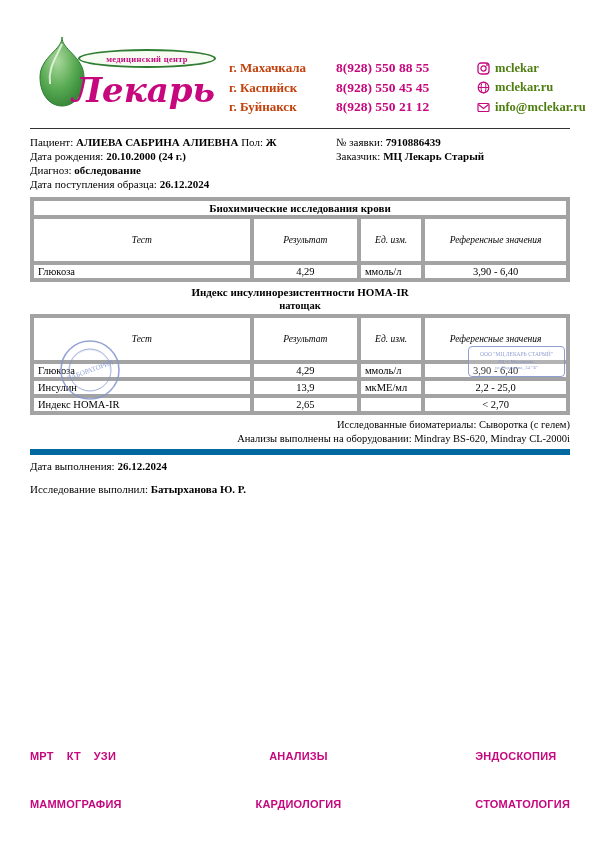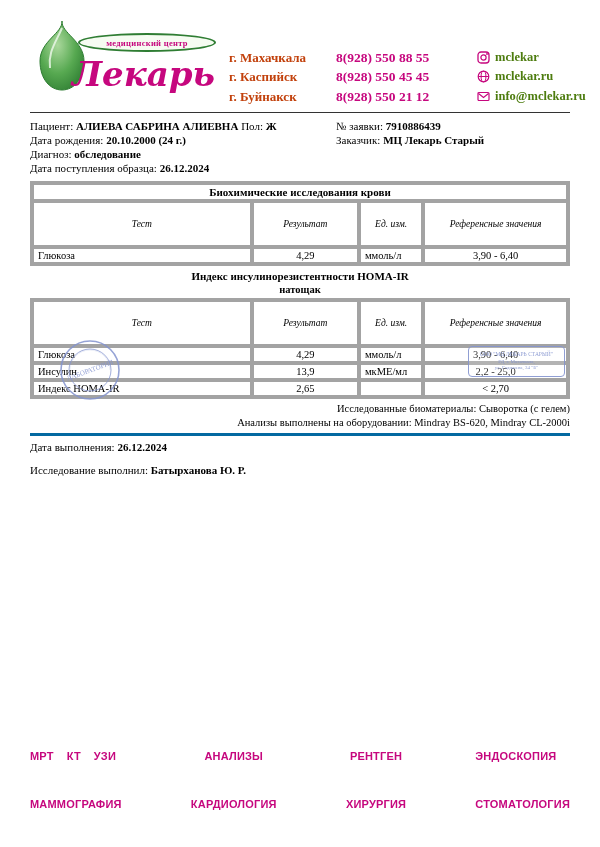--- a/index.html
+++ b/index.html
@@ -1,21 +1,21 @@
 <!DOCTYPE html>
 <html><head>
 <meta charset="utf-8">
 <style>
   *{margin:0;padding:0;box-sizing:border-box}
   html,body{background:#e9e9e9}
   .page{position:relative;width:600px;height:847px;margin:0 auto;background:#fff;
         font-family:"Liberation Serif",serif;color:#000;overflow:hidden}
 
   
-  .header{display:flex;align-items:flex-end;padding:20px 0 6px 32px}
+  .header{display:flex;align-items:center;padding:36px 0 6px 32px}
   .logo{position:relative;width:185px;height:86px;flex:none}
   .logo-dome{position:absolute;left:4px;top:0}
   .logo-banner{position:absolute;left:46px;top:13px;width:138px;height:19px;
         border:2px solid #2f7d33;border-radius:50%;background:#f6fcf2;display:flex;
         align-items:center;justify-content:center;color:#c6077e;font-weight:bold;
         font-size:8.5px;letter-spacing:.3px;white-space:nowrap}
   .logo-brand{position:absolute;left:40px;top:37px;font-size:34px;font-weight:bold;
         font-style:italic;color:#c6077e;font-family:"DejaVu Serif",serif;line-height:1}
   .hdr-col{padding-top:17px}
   .cities{width:97px;margin-left:12px}
@@ -35,21 +35,21 @@
   .rtable{width:540px;margin:2px 30px 0;border-collapse:collapse}
   .rtable td,.rtable th{border:4px solid #a3a3a3;font-size:10.5px;padding:1px 4px;height:14px;vertical-align:middle}
   .rtable .ttl{font-size:11px;font-weight:bold;text-align:center;height:15px}
   .rtable th{font-style:italic;font-weight:normal;font-size:9.5px;text-align:center;padding:16px 3px;height:13px}
   .rtable td.c{text-align:center}
   .t2head{text-align:center;font-weight:bold;font-size:11px;margin-top:3px;line-height:14px}
   .t2sub{text-align:center;font-weight:bold;font-size:10.5px;line-height:13px}
 
   
   .rinfo{margin:3px 30px 0;text-align:right;font-size:10.5px;line-height:13.5px}
-  .exec{margin:4px 30px 0;border-top:3px solid #0369a1;padding-top:4px;font-size:11px;line-height:14px}
+  .exec{margin:4px 30px 0;border-top:6px solid #0369a1;padding-top:4px;font-size:11px;line-height:14px}
   .exec .l2{margin-top:9px}
 
   
   .stamp-round{position:absolute;left:58px;top:338px;opacity:.85}
   .stamp-rect{position:absolute;left:468px;top:346px;width:97px;border:1.2px solid #8494cf;
         border-radius:4px;color:#8494cf;text-align:center;padding:4px 2px;font-size:5px;
         line-height:6.5px;opacity:.9;background:rgba(255,255,255,.2)}
   .stamp-rect .l1{font-size:5.5px;margin-bottom:1px}
 
   
@@ -258,23 +258,19 @@
 
   <div class="services">
     <div class="col">
       <div>МРТ    КТ    УЗИ</div>
       <div>МАММОГРАФИЯ</div>
     </div>
     <div class="col c">
       <div>АНАЛИЗЫ</div>
       <div>КАРДИОЛОГИЯ</div>
     </div>
-    <div class="col c">
-      <div>РЕНТГЕН</div>
-      <div>ХИРУРГИЯ</div>
-    </div>
     <div class="col">
       <div>ЭНДОСКОПИЯ</div>
       <div>СТОМАТОЛОГИЯ</div>
     </div>
   </div>
 
 </div>
 
 </body></html>

